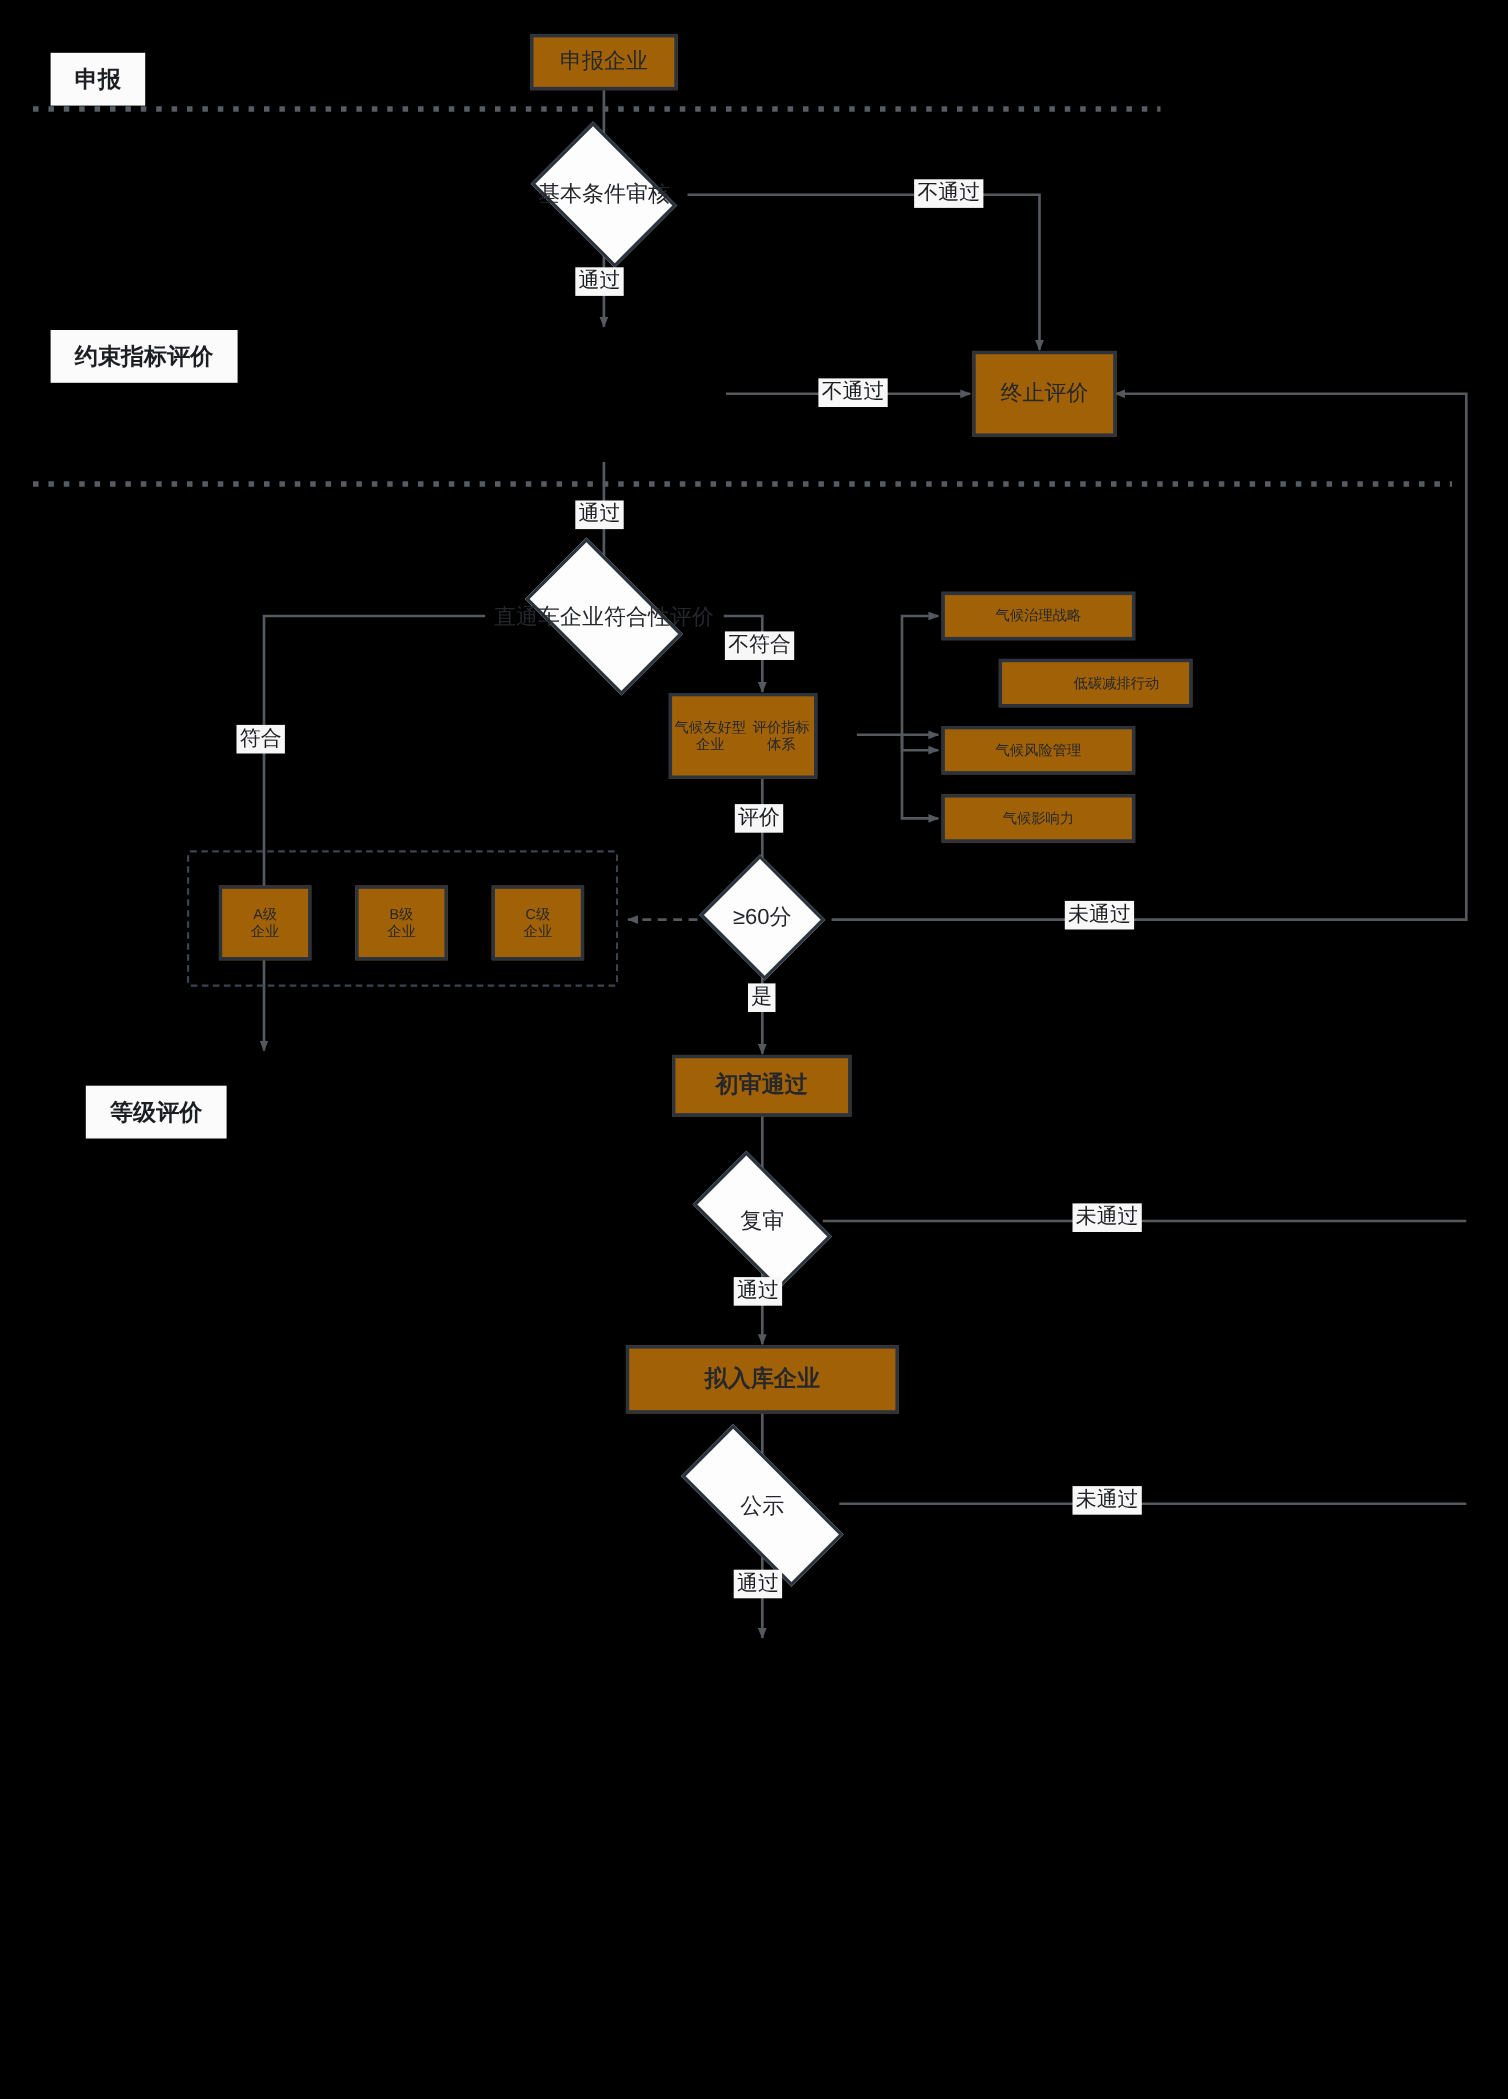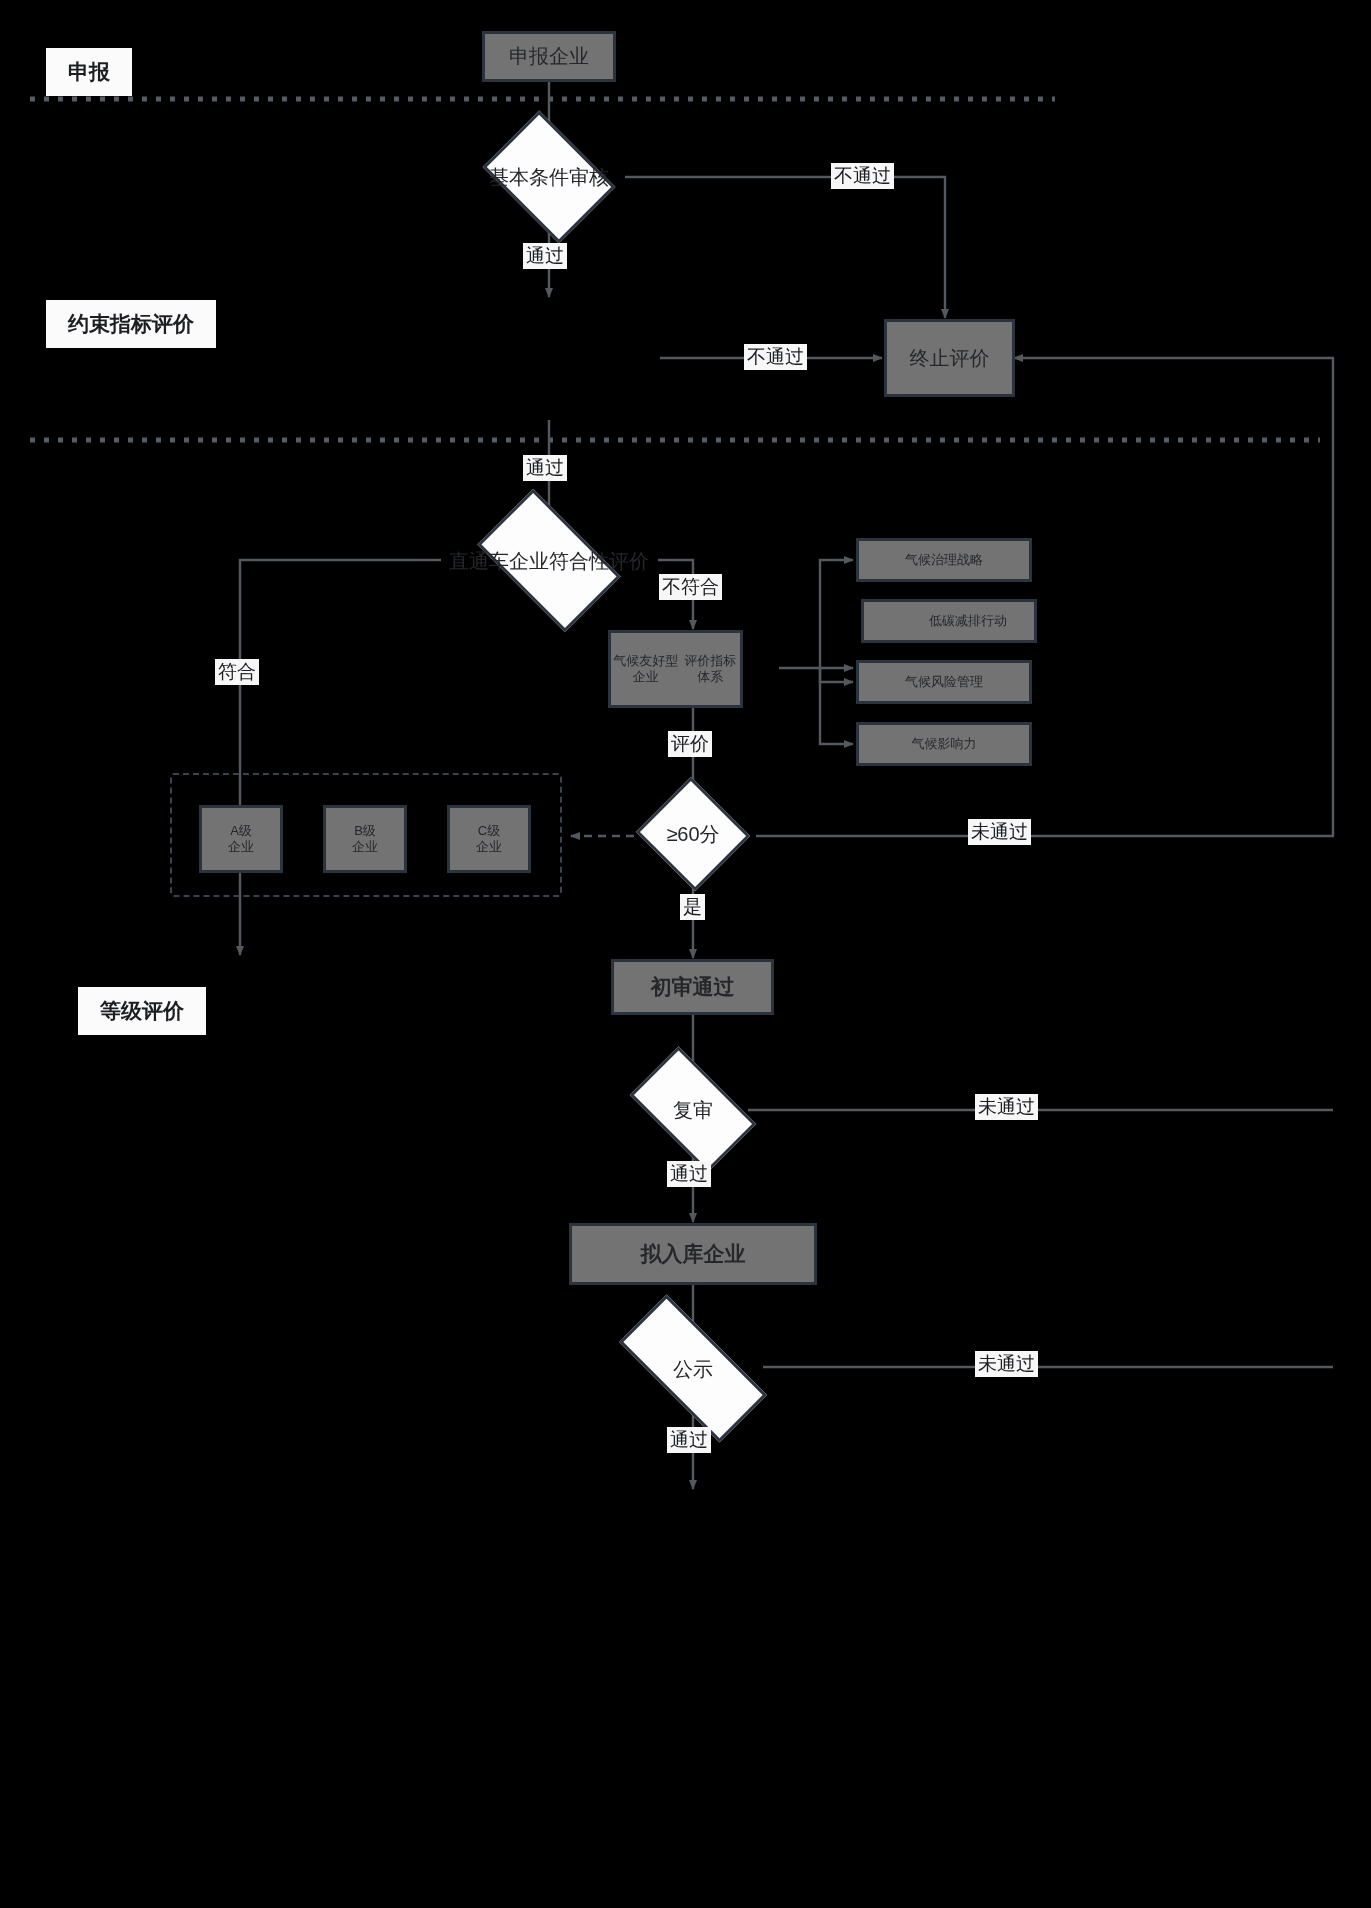--- a/index.html
+++ b/index.html
@@ -1,21 +1,21 @@
 <!DOCTYPE html>
 <html><head>
 <meta charset="utf-8">
 <style>
   html,body{margin:0;padding:0;background:#000;}
   #stage{position:relative;width:1371px;height:1908px;background:#000;
          font-family:"Liberation Sans","DejaVu Sans",sans-serif;overflow:hidden;}
   svg#wires{position:absolute;left:0;top:0;width:1371px;height:1908px;}
 
   .node{position:absolute;box-sizing:border-box;display:flex;align-items:center;
-        justify-content:center;text-align:center;background:#737373;color:#25272b;
+        justify-content:center;text-align:center;background:#a16207;color:#25272b;
         border:3px solid #2b333e;line-height:1.22;}
   .node.sm{font-size:13px;}
   .node.md{font-size:20px;}
   .node.bold{font-weight:bold;font-size:21px;}
 
   
   .dia{position:absolute;display:flex;align-items:center;justify-content:center;}
   .dia .shape{position:absolute;left:0;top:0;width:100%;height:100%;
               background:#fdfdfd;border:3px solid #2b333e;box-sizing:border-box;
               transform:rotate(45deg);}
@@ -116,21 +116,21 @@
   </div>
 
   <div class="node sm" style="left:608px;top:630px;width:135px;height:78px;flex-direction:row;">
     <span>气候友好型企业</span>
     <span>评价指标体系</span>
   </div>
 
   <div class="node sm" style="left:856px;top:538px;width:176px;height:44px;">
     <span>气候治理战略</span>
   </div>
-  <div class="node sm" style="left:861px;top:599px;width:176px;height:44px;padding-left:38px;">
+  <div class="node sm" style="left:908px;top:599px;width:176px;height:44px;padding-left:38px;">
     <span>低碳减排行动</span>
   </div>
   <div class="node sm" style="left:856px;top:660px;width:176px;height:44px;">
     <span>气候风险管理</span>
   </div>
   <div class="node sm" style="left:856px;top:722px;width:176px;height:44px;">
     <span>气候影响力</span>
   </div>
 
   <div class="dia" style="left:651px;top:795px;width:84px;height:78px;">

